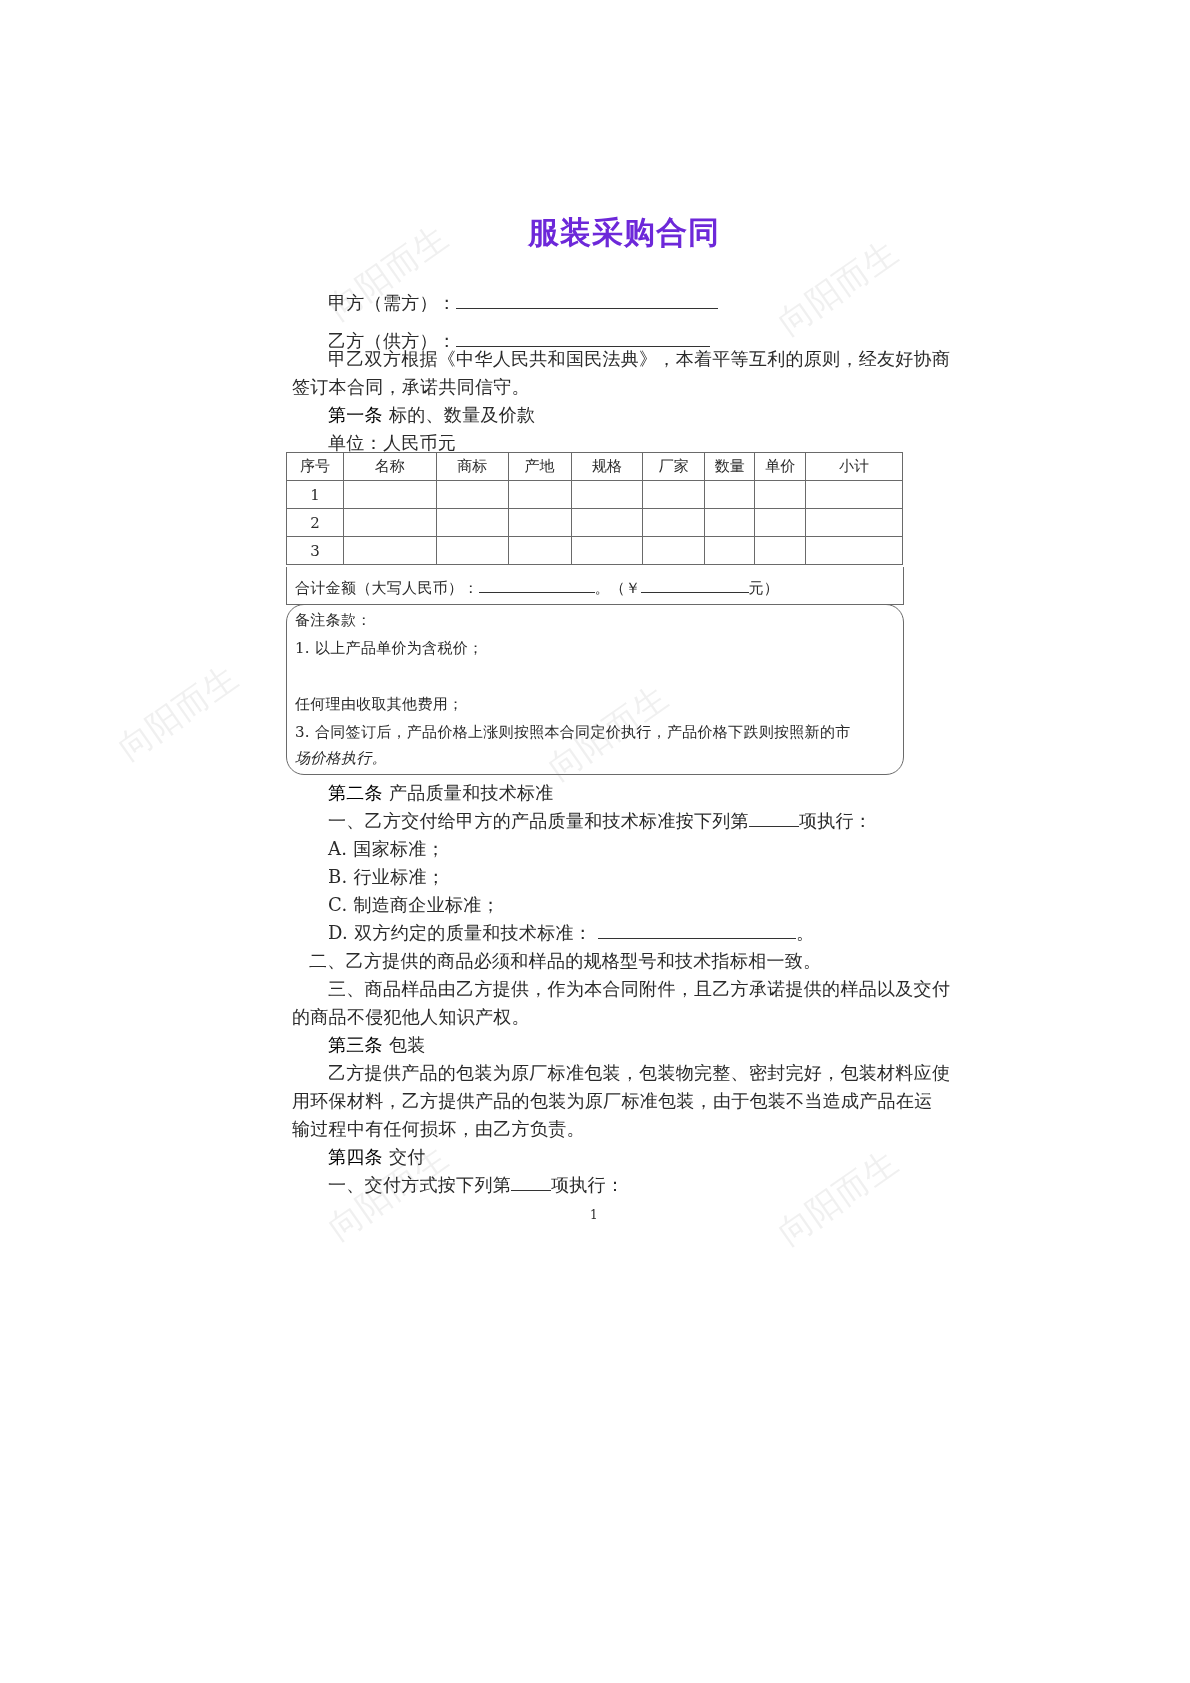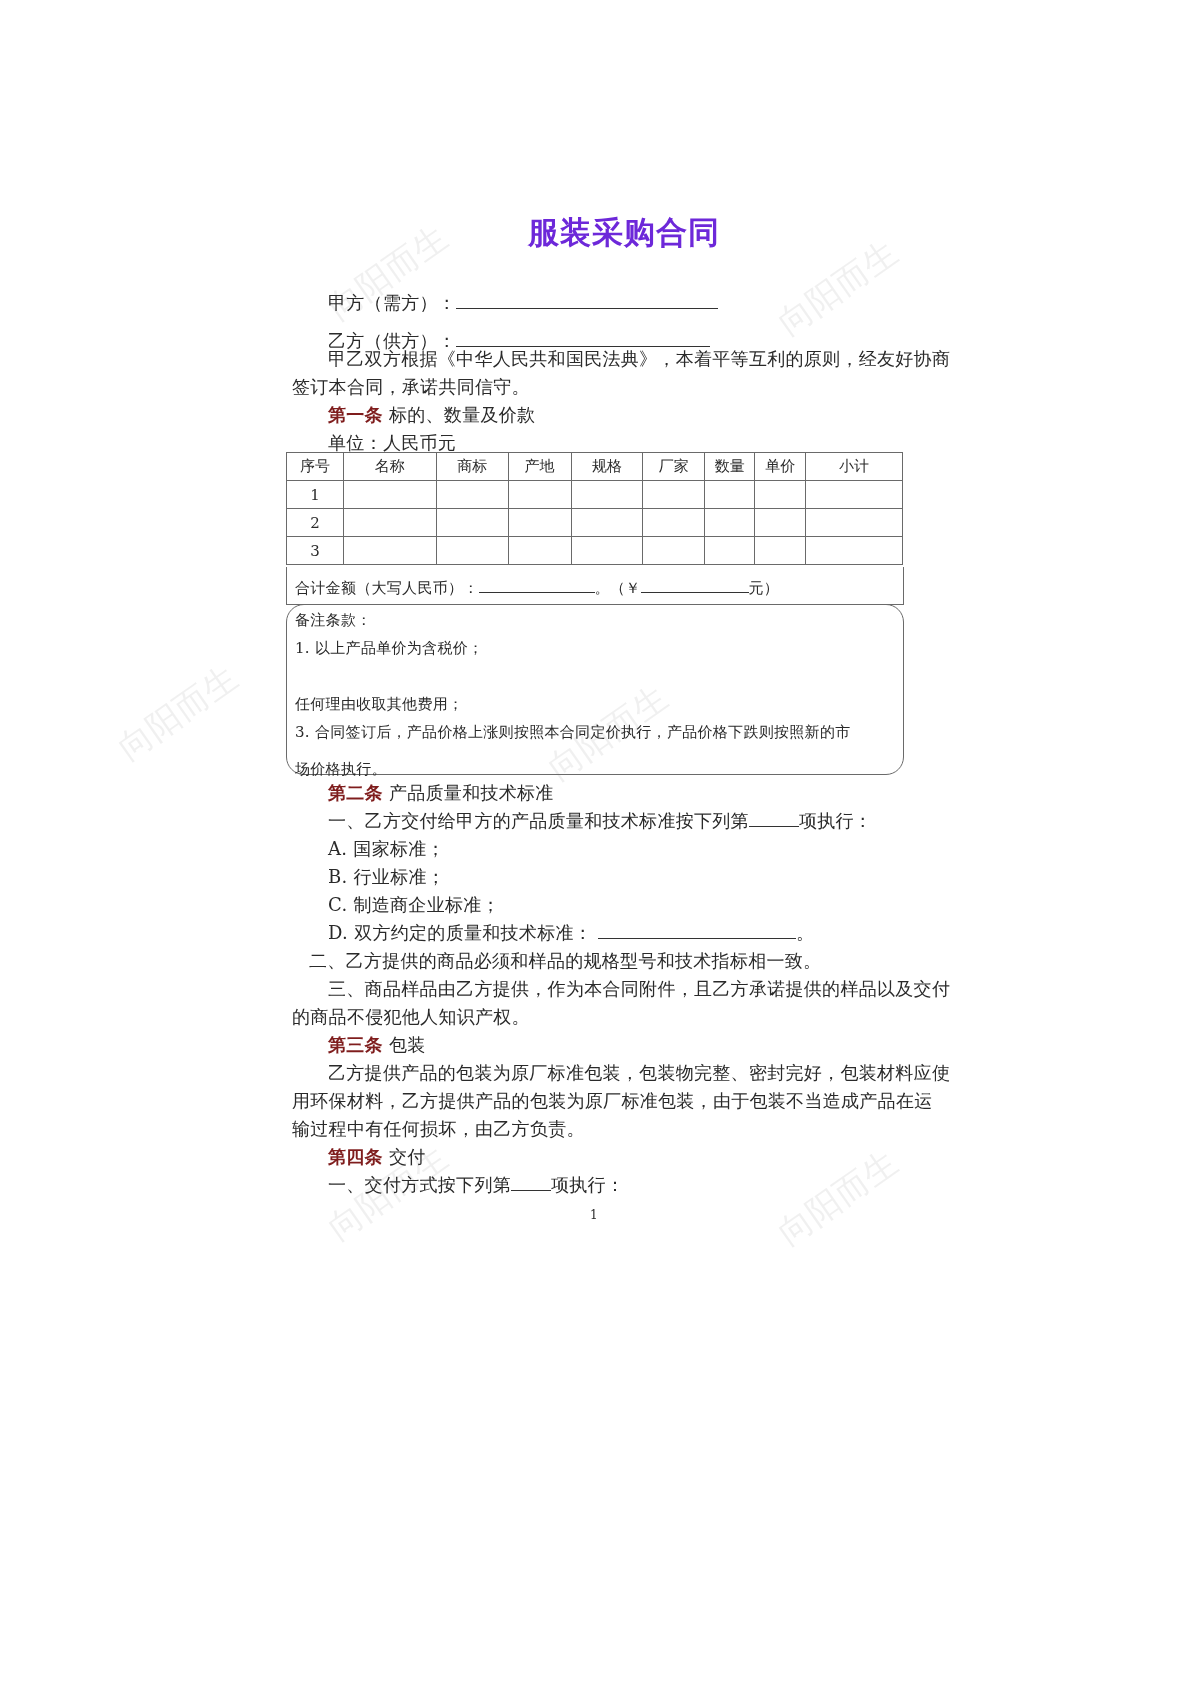--- a/index.html
+++ b/index.html
@@ -2,21 +2,21 @@
 <html><head>
 <meta charset="utf-8">
 <style>
   html, body { margin: 0; padding: 0; background: #ffffff; }
   body { width: 1190px; height: 1683px; position: relative; overflow: hidden;
          font-family: "DejaVu Serif", "Liberation Serif", serif; color: #2a2a2a; }
   .abs { position: absolute; white-space: nowrap; }
   .txt { font-size: 18px; line-height: 26px; letter-spacing: 0.3px; }
   .title { left: 528px; top: 212px; font-size: 31px; font-weight: bold; letter-spacing: 1px;
            font-family: "DejaVu Sans", "Liberation Sans", sans-serif; color: #6d28d9; }
-  .bold { font-weight: bold; font-family: "DejaVu Sans", "Liberation Sans", sans-serif; color:#7f1d1d; }
+  .bold { font-weight: normal; font-family: "DejaVu Sans", "Liberation Sans", sans-serif; color:#000000; }
   .blank { display: inline-block; border-bottom: 1px solid #333; height: 16px; vertical-align: baseline; }
   .watermark { position: absolute; font-size: 34px; color: rgba(0,0,0,0.06); transform: rotate(-35deg);
                font-family: "DejaVu Sans", sans-serif; white-space: nowrap; pointer-events: none; }
   table.items { position: absolute; left: 286px; top: 452px; width: 617px; border-collapse: collapse;
                 font-size: 15px; color: #2a2a2a; }
   table.items td { border: 1px solid #6a6a6a; height: 27px; padding: 0; text-align: center; }
   .box { position: absolute; left: 286px; width: 616px; border: 1px solid #6a6a6a; border-top: none; }
   .box .line { position: absolute; left: 8px; font-size: 15px; line-height: 26px; white-space: nowrap; letter-spacing: 0.3px; }
 </style>
 </head>
@@ -110,21 +110,21 @@
   <div class="line" style="top:8px;">
     <span>合计金额（大写人民币）：</span><span class="blank" style="width:116px;"></span><span>。（￥</span><span class="blank" style="width:108px;"></span><span>元）</span>
   </div>
 </div>
 
 <div class="box" style="top:604px;height:169px;border-top:1px solid #6a6a6a;border-radius:18px;">
   <div class="line" style="top:2px;">备注条款：</div>
   <div class="line" style="top:30px;">1. 以上产品单价为含税价；</div>
   <div class="line" style="top:86px;">任何理由收取其他费用；</div>
   <div class="line" style="top:114px;">3. 合同签订后，产品价格上涨则按照本合同定价执行，产品价格下跌则按照新的市</div>
-  <div class="line" style="top:151px;">场价格执行。</div>
+  <div class="line" style="top:140px;font-style:italic;">场价格执行。</div>
 </div>
 
 <div class="abs txt" style="left:328px;top:780px;">
   <span class="bold">第二条</span>
   <span>产品质量和技术标准</span>
 </div>
 <div class="abs txt" style="left:328px;top:808px;">
   <span>一、乙方交付给甲方的产品质量和技术标准按下列第</span><span class="blank" style="width:50px;"></span><span>项执行：</span>
 </div>
 <div class="abs txt" style="left:328px;top:836px;">A. 国家标准；</div>

